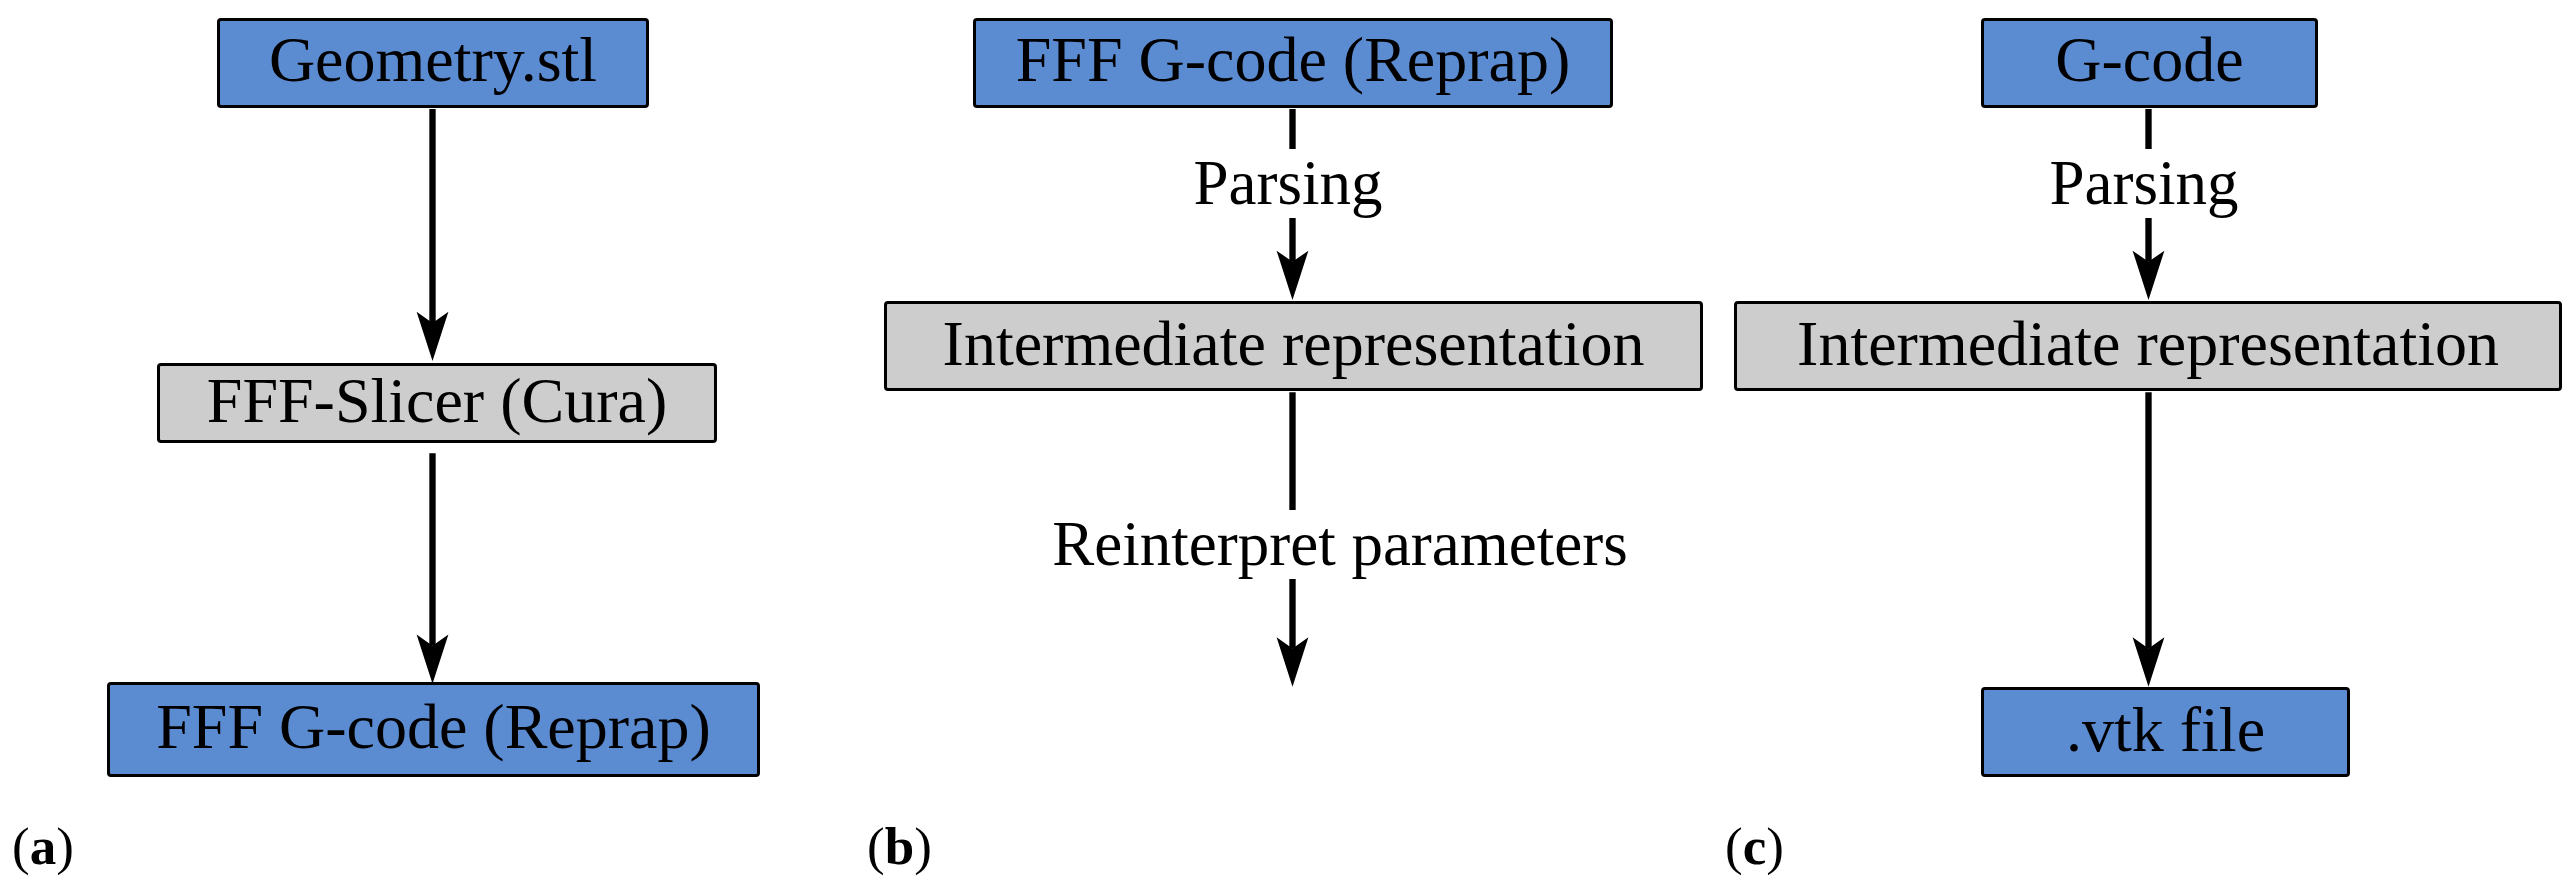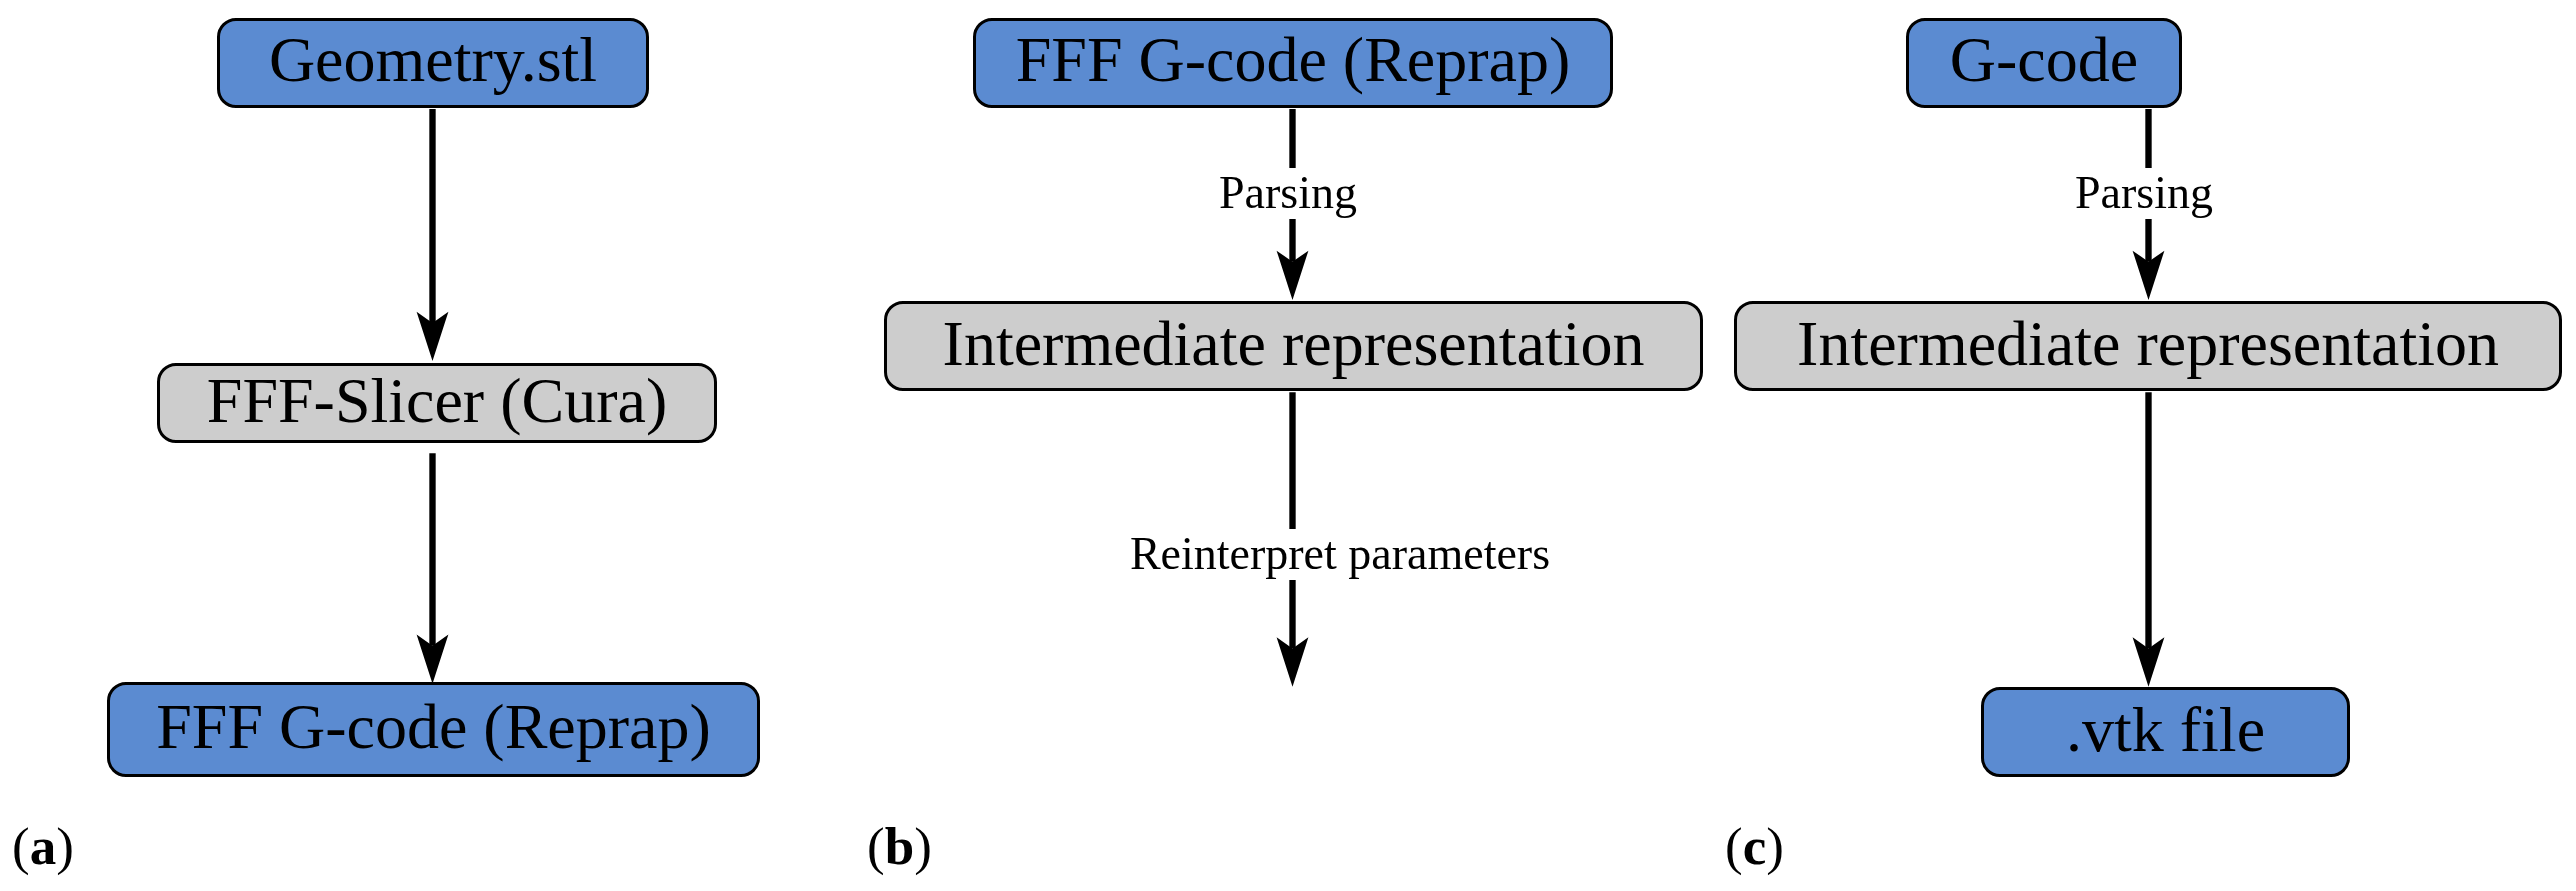--- a/index.html
+++ b/index.html
@@ -19,43 +19,42 @@
     height: 892px;
     background: var(--background);
     overflow: hidden;
     font-family: "Liberation Serif", serif;
     color: #000;
   }
   .node {
     position: absolute;
     box-sizing: border-box;
     border: 3.2px solid var(--border);
-    border-radius: 19px;
+    border-radius: 4px;
     display: flex;
     align-items: center;
     justify-content: center;
     font-size: 64px;
     line-height: 1;
     white-space: nowrap;
     padding-bottom: 4.8px;
   }
   .node.blue { background: var(--node-blue); }
   .node.gray { background: var(--node-gray); }
   .arrow { position: absolute; }
   .arrow line { stroke: var(--border); stroke-width: 8; }
   .arrow polygon { fill: var(--border); }
   .edge-label {
     position: absolute;
     transform: translateX(-50%);
     background: var(--background);
     padding: 0 11.2px;
-    font-size: 46px;
+    font-size: 63px;
     line-height: 1.1;
     white-space: nowrap;
-    margin-top: 19px;
   }
   .panel-label {
     position: absolute;
     font-size: 53px;
     line-height: 1;
     white-space: nowrap;
   }
   .panel-label .bold-letter { font-weight: 700; }
 
   
@@ -70,21 +69,21 @@
   #node-b1 { left: 973px; top: 17.7px;  width: 640px;  height: 90px; }
   #node-b2 { left: 884px; top: 301px; width: 819px; height: 90px; }
   #node-b3 { left: 1076px; top: 687px; width: 437px;  height: 90px; }
   #arrow-b1 { left: 1275px; top: 108px; }
   #arrow-b2 { left: 1275px; top: 391px; }
   #elabel-b1 { left: 1288px; top: 149px; }
   #elabel-b2 { left: 1340px; top: 510px; }
   #label-b  { left: 867px; top: 820px; }
 
   
-  #node-c1 { left: 1906px; top: 17.7px;  width: 276px;  height: 90px; }
+  #node-c1 { left: 1981px; top: 17.7px;  width: 337px;  height: 90px; }
   #node-c2 { left: 1734px; top: 301px; width: 828px; height: 90px; }
   #node-c3 { left: 1981px; top: 687px; width: 369px;  height: 90px; }
   #arrow-c1 { left: 2131px; top: 108px; }
   #arrow-c2 { left: 2131px; top: 391px; }
   #elabel-c1 { left: 2144px; top: 149px; }
   #label-c  { left: 1725px; top: 820px; }
 </style>
 </head>
 <body>
 

